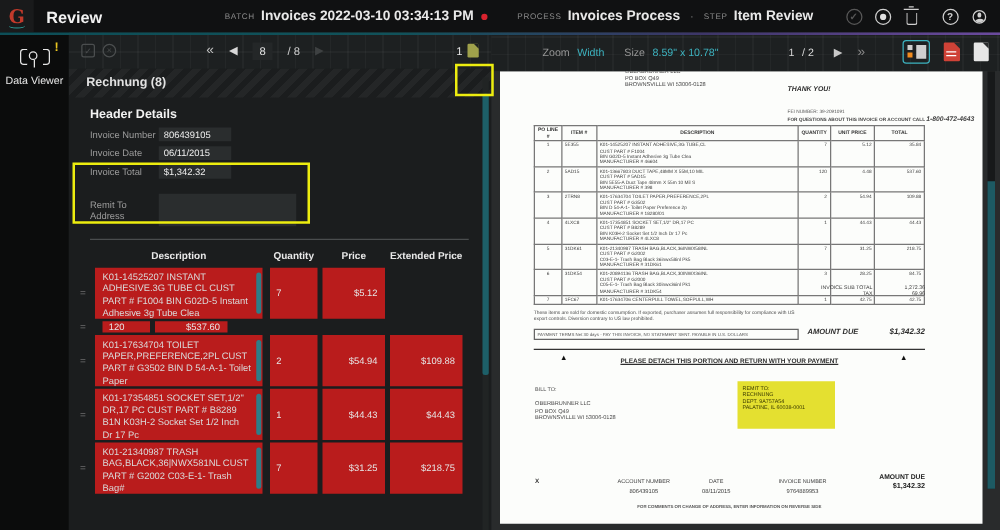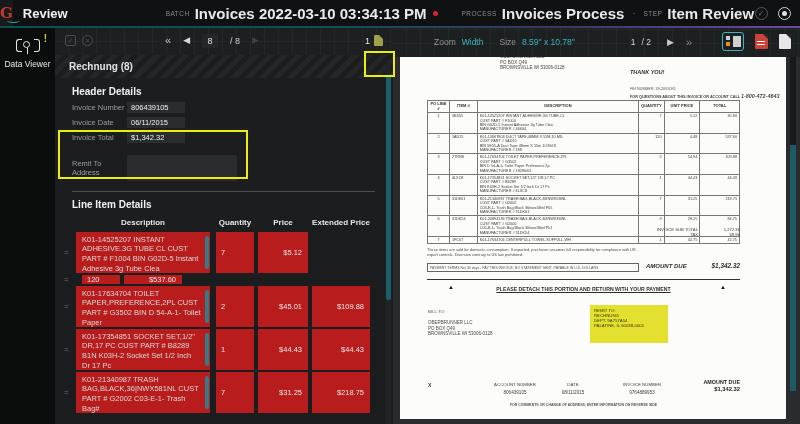--- a/index.html
+++ b/index.html
@@ -10,21 +10,21 @@
   
   .topbar { position:relative; height:26px; background:#101112; display:flex; align-items:center; }
   .topbar-accent { position:absolute; left:0; bottom:-2px; width:100%; height:2px;
     background:linear-gradient(90deg,#0d4e57 0%,#11525a 40%,#3d3668 70%,#6b4a9e 100%); z-index:5; }
   .logo-box { width:27px; height:26px; background:#191a1b; display:flex; align-items:center; justify-content:center; position:relative; }
   .logo-g { font-family:"DejaVu Serif", serif; font-weight:bold; font-size:15px; color:#c23a2b; line-height:1; }
   .logo-swoosh { position:absolute; bottom:3px; left:7px; width:13px; height:5px; border-bottom:1.5px solid #2fa9a4; border-radius:50%; }
   .app-title { margin-left:10px; font-size:13px; font-weight:bold; color:#f2f2f2; }
   .meta-group { display:flex; align-items:center; }
   .meta-label { font-size:6.5px; color:#8b8b8b; letter-spacing:.5px; margin-right:5px; }
-  .meta-value { font-size:15px; font-weight:bold; color:#e9e9e9; white-space:nowrap; }
+  .meta-value { font-size:11px; font-weight:bold; color:#e9e9e9; white-space:nowrap; }
   .batch-dot { width:5px; height:5px; border-radius:50%; background:#d9232e; margin-left:6px; }
   .meta-sep { color:#777; font-size:9px; margin:0 8px; }
   .topbar-icons { margin-left:auto; display:flex; align-items:center; gap:9px; padding-right:10px; }
   .ticon { position:relative; width:14px; height:14px; display:flex; align-items:center; justify-content:center; cursor:pointer; }
   .circ { width:13px; height:13px; border-radius:50%; border:1.2px solid #d0d0d0; display:flex; align-items:center; justify-content:center; font-size:8px; color:#d0d0d0; font-weight:bold; }
   .circ.dim { border-color:#585858; color:#585858; }
   .record-dot { width:5px; height:5px; border-radius:50%; background:#e0e0e0; }
   .trash { position:relative; width:9px; height:10px; border:1.2px solid #d0d0d0; border-top:none; border-radius:0 0 2px 2px; margin-top:3px; }
   .trash:before { content:""; position:absolute; top:-3px; left:-2.5px; width:12px; height:1.6px; background:#d0d0d0; }
   .trash:after { content:""; position:absolute; top:-5px; left:1.5px; width:4px; height:1.6px; background:#d0d0d0; }
@@ -264,21 +264,20 @@
           <span class="field-label">Invoice Total</span>
           <span class="field-box">$1,342.32</span>
         </div>
         <div class="field-row remit">
           <span class="field-label">Remit To Address</span>
           <span class="field-box remit-box"></span>
         </div>
 
         <hr class="lp-divider">
 
-        <div class="sec-title" style="margin-left:17px;">Line Item Details</div>
 
         <div class="li-header">
           <span class="h-desc">Description</span>
           <span class="h-qty">Quantity</span>
           <span class="h-price">Price</span>
           <span class="h-ext">Extended Price</span>
         </div>
         <div class="li-rows">
             <div class="li-row">
               <span class="li-drag">=</span>
@@ -288,21 +287,21 @@
             </div>
             <div class="li-row">
               <span class="li-drag">=</span>
               <div class="li-cell li-qty">120</div>
               <div class="li-cell li-ext">$537.60</div>
             </div>
             <div class="li-row">
               <span class="li-drag">=</span>
               <div class="li-cell li-desc"><span>K01-17634704 TOILET PAPER,PREFERENCE,2PL CUST PART # G3502 BIN D 54-A-1- Toilet Paper</span><span class="li-pill"></span></div>
               <div class="li-cell li-qty">2</div>
-              <div class="li-cell li-price">$45.01</div>
+              <div class="li-cell li-price">$54.94</div>
               <div class="li-cell li-ext">$109.88</div>
             </div>
             <div class="li-row">
               <span class="li-drag">=</span>
               <div class="li-cell li-desc"><span>K01-17354851 SOCKET SET,1/2" DR,17 PC CUST PART # B8289 B1N K03H-2 Socket Set 1/2 Inch Dr 17 Pc</span><span class="li-pill"></span></div>
               <div class="li-cell li-qty">1</div>
               <div class="li-cell li-price">$44.43</div>
               <div class="li-cell li-ext">$44.43</div>
             </div>
             <div class="li-row">

